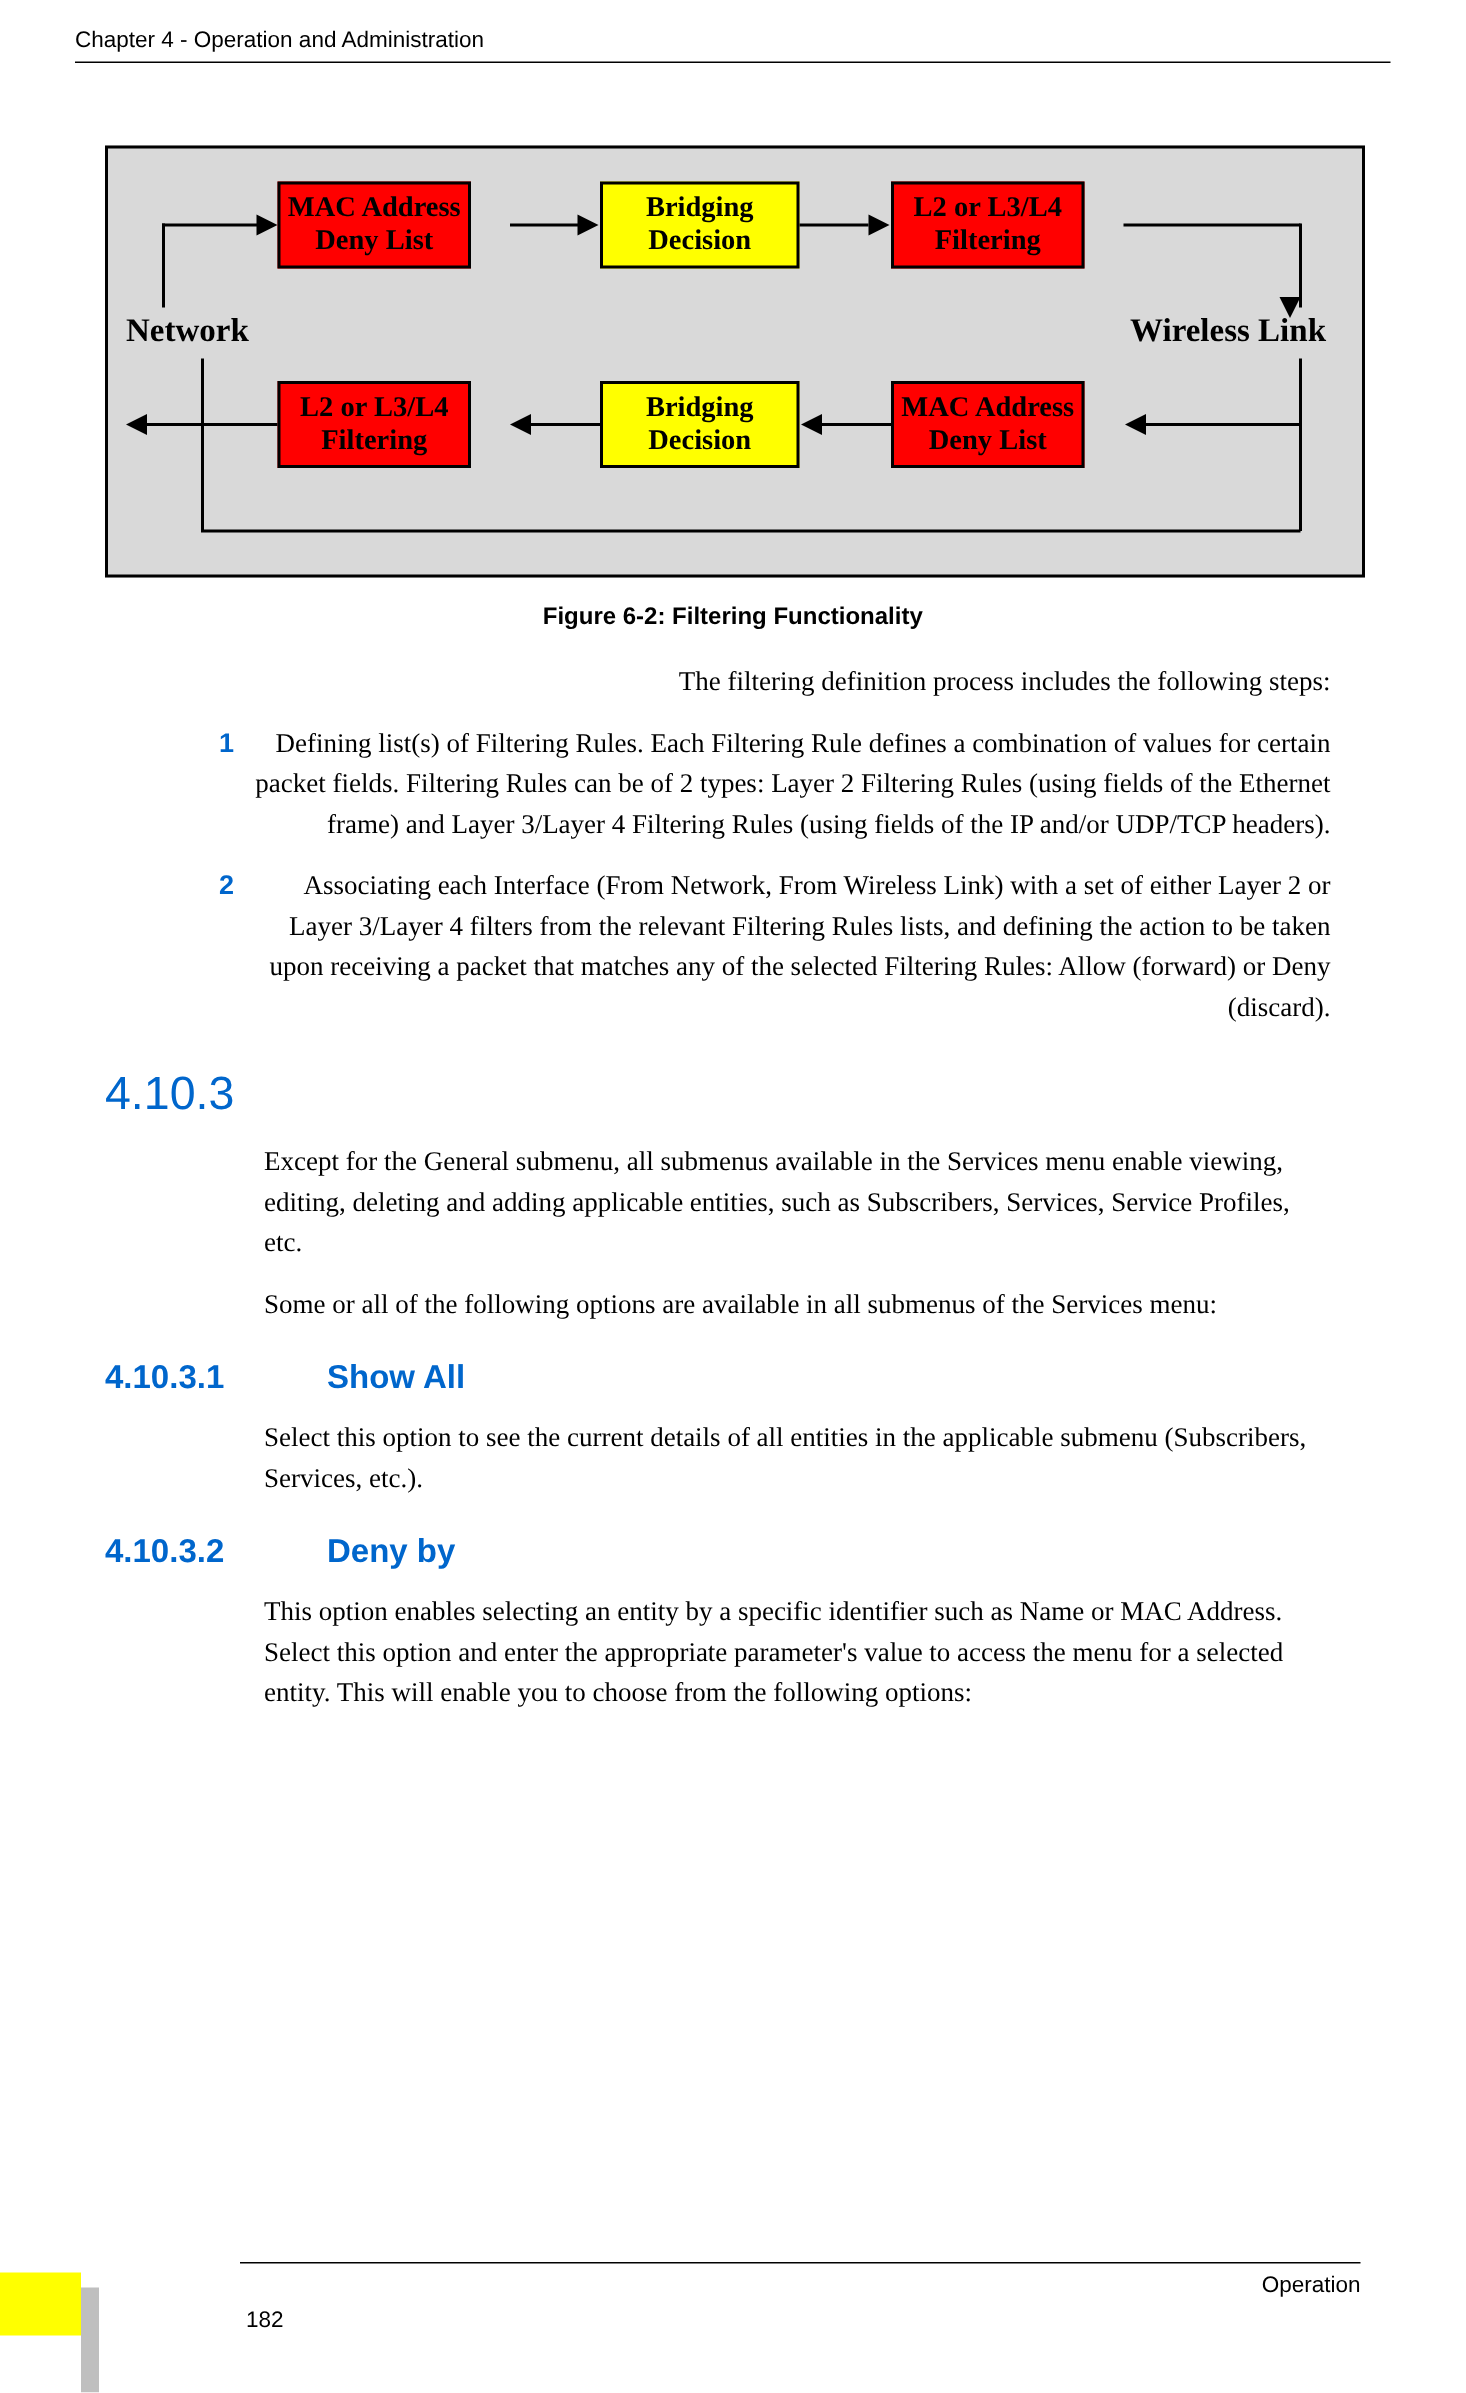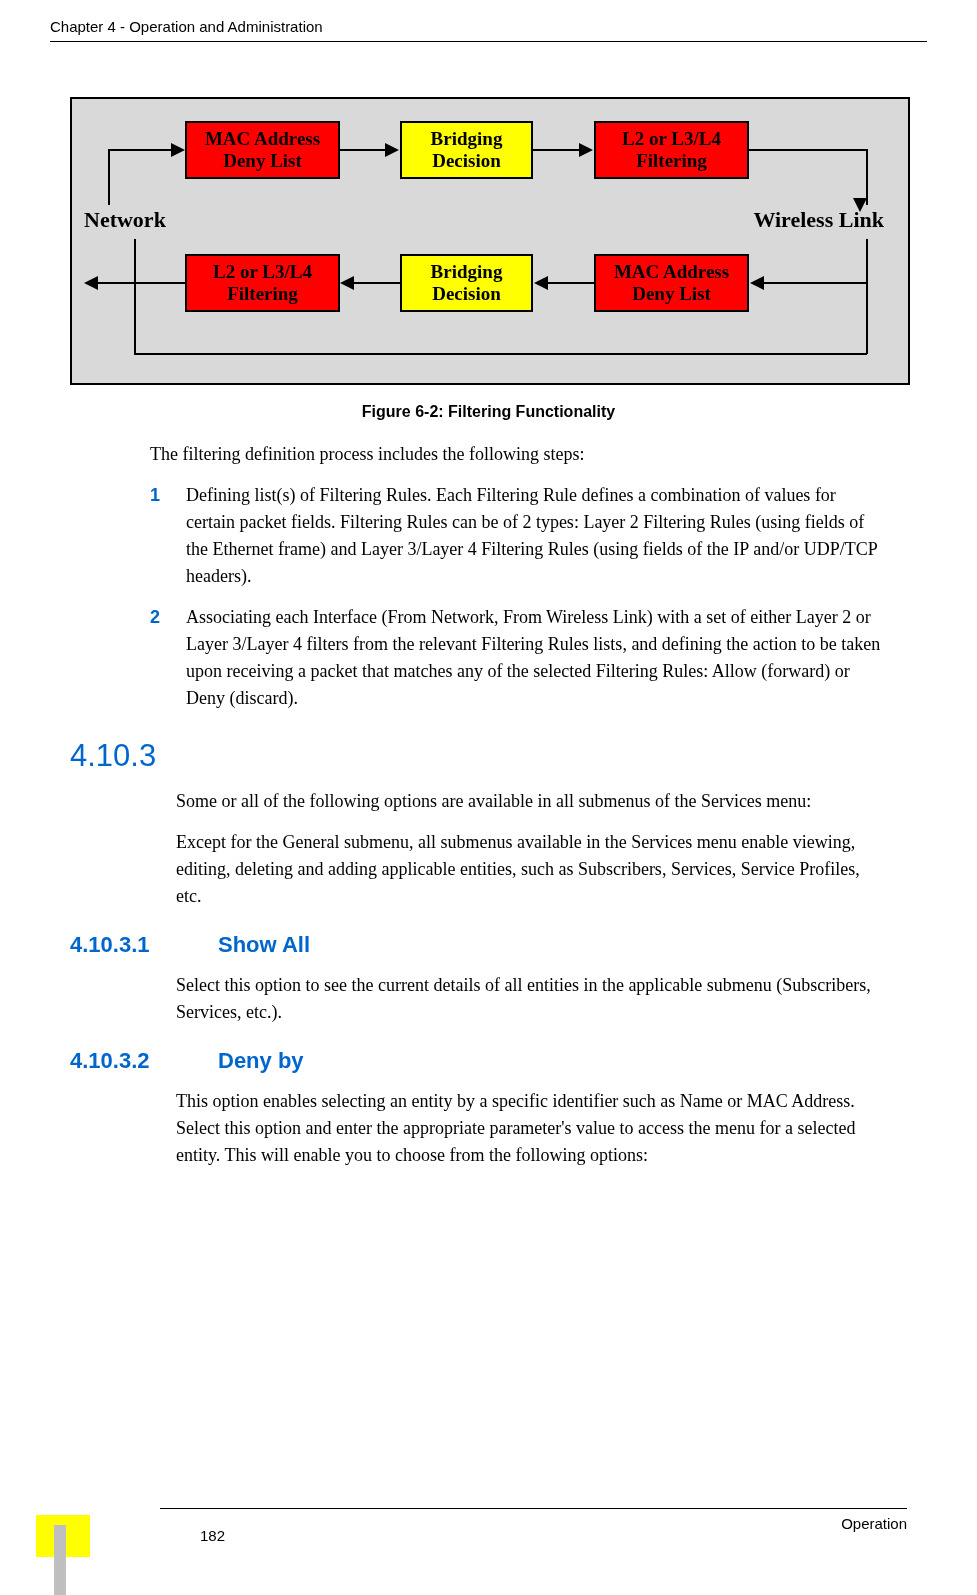--- a/index.html
+++ b/index.html
@@ -37,21 +37,21 @@
       border: 2px solid #000;
       text-align: center;
       font-family: 'Times New Roman', serif;
       font-weight: bold;
       font-size: 19px;
       line-height: 1.15;
       display: flex;
       flex-direction: column;
       justify-content: center;
     }
-    .red-box { background: #ff0000; color: #000; width: 155px; height: 58px; }
+    .red-box { background: #ff0000; color: #000; width: 129px; height: 58px; }
     .yellow-box { background: #ffff00; color: #000; width: 133px; height: 58px; }
     .label-text {
       position: absolute;
       font-family: 'Times New Roman', serif;
       font-weight: bold;
       font-size: 22px;
     }
     .arrow-line-h { position: absolute; height: 2px; background: #000; }
     .arrow-line-v { position: absolute; width: 2px; background: #000; }
     .arrow-head-right {
@@ -69,22 +69,23 @@
     .figure-caption {
       text-align: center;
       font-family: Arial, sans-serif;
       font-weight: bold;
       font-size: 16px;
       margin-top: 18px;
     }
     .body-text {
       font-size: 18px;
       line-height: 1.5;
-      margin-left: 80px;
+      margin-left: 50px;
       margin-right: 20px;
+      text-align: right;
     }
     .intro-para { margin-top: 20px; }
     .num-list { margin-top: 14px; list-style: none; }
     .num-list li {
       display: flex;
       margin-bottom: 14px;
       font-size: 18px;
       line-height: 1.5;
     }
     .num-list .num {
@@ -131,22 +132,21 @@
     }
     .footer-row {
       display: flex;
       justify-content: space-between;
       font-family: Arial, sans-serif;
       font-size: 15px;
       margin: 0 70px 0 0;
     }
     .footer-left {
       display: flex;
-      align-items: center;
-      margin-left: 36px;
+      align-items: flex-end;
     }
     .tab-yellow {
       width: 54px; height: 42px; background: #ffff00;
       margin-right: 0;
     }
     .tab-gray {
       width: 12px; height: 70px; background: #bfbfbf;
       position: absolute; left: 54px; bottom: -38px;
     }
     .page-num { margin-left: 110px; margin-bottom: 2px; }
@@ -235,22 +235,22 @@
     </li>
     <li>
       <span class="num">2</span>
       <span>Associating each Interface (From Network, From Wireless Link) with a set of either Layer 2 or Layer 3/Layer 4 filters from the relevant Filtering Rules lists, and defining the action to be taken upon receiving a packet that matches any of the selected Filtering Rules: Allow (forward) or Deny (discard).</span>
     </li>
   </ol>
 
   <div class="h2-row">
     <div class="h2-num">4.10.3</div>
   </div>
+  <p class="body-para">Except for the General submenu, all submenus available in the Services menu enable viewing, editing, deleting and adding applicable entities, such as Subscribers, Services, Service Profiles, etc.</p>
   <p class="body-para">Some or all of the following options are available in all submenus of the Services menu:</p>
-  <p class="body-para">Except for the General submenu, all submenus available in the Services menu enable viewing, editing, deleting and adding applicable entities, such as Subscribers, Services, Service Profiles, etc.</p>
 
   <div class="h3-row">
     <div class="h3-num">4.10.3.1</div>
     <div class="h3-title">Show All</div>
   </div>
   <p class="body-para">Select this option to see the current details of all entities in the applicable submenu (Subscribers, Services, etc.).</p>
 
   <div class="h3-row">
     <div class="h3-num">4.10.3.2</div>
     <div class="h3-title">Deny by</div>

